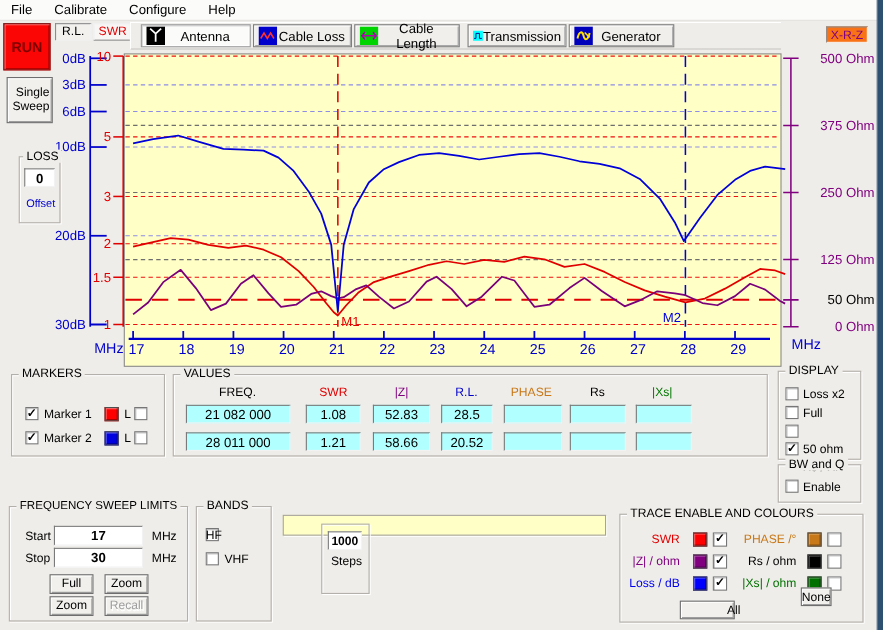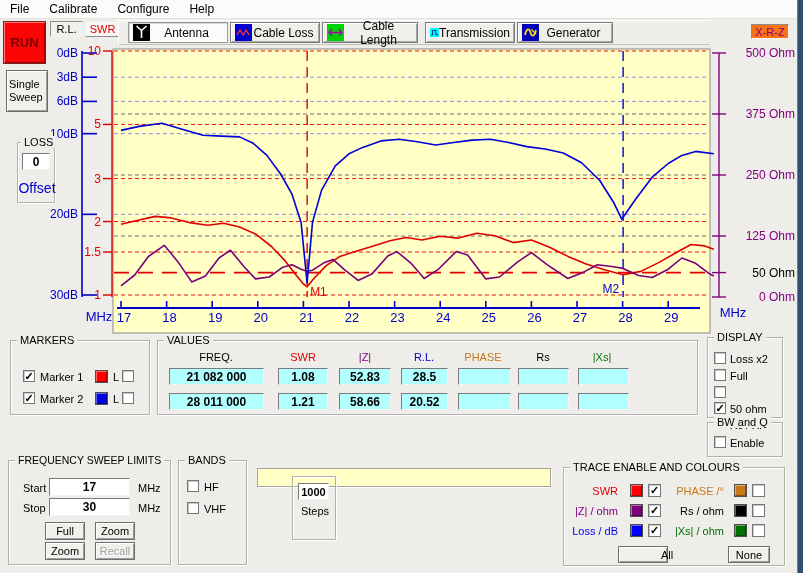--- a/index.html
+++ b/index.html
@@ -12,31 +12,31 @@
   }
   .abs { position:absolute; }
   
   #menubar { left:0; top:0; width:803px; height:19px; background:#FBFBFA; border-bottom:1px solid #E3E1DD; display:flex; align-items:center; }
   .menu-item { padding:0 10px; font-size:12px; line-height:19px; cursor:default; }
   
   .btn {
     background:#F1F0ED; border:1px solid #6E6E6E;
     box-shadow: inset 1px 1px 0 #FFFFFF, inset -1px -1px 0 #9D9D9D;
     display:flex; align-items:center; justify-content:center;
-    font-size:11px; text-align:left; cursor:default;
+    font-size:11px; text-align:right; cursor:default;
   }
   .btn.disabled { color:#9E9E9E; text-shadow:1px 1px 0 #fff; }
   
   .sunken {
     border:1px solid; border-color:#7A7A7A #F2F2F2 #F2F2F2 #7A7A7A;
     background:#fff;
   }
   .vf {
     border:1px solid; border-color:#7A7A7A #F2F2F2 #F2F2F2 #7A7A7A;
-    background:#B2FFFF; font-weight:bold; font-size:12px;
+    background:#B2FFFF; font-weight:normal; font-size:12px;
     display:flex; align-items:center; justify-content:center;
   }
   .inp { background:#fff; font-weight:bold; font-size:12px; display:flex; align-items:center; justify-content:center; }
   
   .group { border:1px solid #B3B0AB; box-shadow: inset 1px 1px 0 #fff, 1px 1px 0 #fff; }
   .gtitle { position:absolute; top:-7px; left:6px; background:#EFEDE9; padding:0 3px; font-size:11px; white-space:nowrap; }
   
   .cb { width:12px; height:12px; background:#fff; border:1px solid #767676;
         box-shadow: inset 1px 1px 0 #C9C9C9; display:flex; align-items:center; justify-content:center; }
   .cb.on::after { content:"✓"; font-size:11px; font-weight:bold; line-height:10px; margin-top:-1px; }
@@ -212,21 +212,21 @@
     </svg>
     <span class="tlabel">Generator</span>
   </div>
 </div>
 
 <div id="xrz-box" class="abs" style="left:751px;top:24px;width:38px;height:15px;">X-R-Z</div>
 
 <div class="abs group" style="left:17px;top:142px;width:38px;height:61px;">
   <span class="gtitle" style="left:3px;">LOSS</span>
   <div class="abs sunken inp" style="left:4px;top:10px;width:28px;height:17px;">0</div>
-  <div class="abs lbl" style="left:0;top:37px;width:38px;text-align:center;color:#0000CC;font-size:14px;">Offset</div>
+  <div class="abs lbl" style="left:0;top:37px;width:38px;text-align:center;color:#0000CC;font-size:10px;">Offset</div>
 </div>
 
 <div class="abs group" style="left:10px;top:340px;width:140px;height:75px;">
   <span class="gtitle">MARKERS</span>
   <div class="abs cb on" style="left:12px;top:29px;"></div>
   <span class="abs lbl" style="left:29px;top:30px;">Marker 1</span>
   <div class="abs swatch" style="left: 84px; top: 29px; background: rgb(255, 0, 0);"></div>
   <span class="abs lbl" style="left:102px;top:30px;">L</span>
   <div class="abs cb" style="left:111px;top:29px;"></div>
   <div class="abs cb on" style="left:12px;top:51px;"></div>
@@ -291,21 +291,21 @@
   <span class="abs lbl" style="left:129px;top:41px;">MHz</span>
   <div class="abs btn" style="left:36px;top:61px;width:40px;height:18px;">Full</div>
   <div class="abs btn" style="left:86px;top:61px;width:40px;height:18px;">Zoom</div>
   <div class="abs btn" style="left:36px;top:81px;width:40px;height:18px;">Zoom</div>
   <div class="abs btn disabled" style="left:86px;top:81px;width:40px;height:18px;">Recall</div>
 </div>
 
 <div class="abs group" style="left:178px;top:460px;width:69px;height:105px;">
   <span class="gtitle">BANDS</span>
   <div class="abs cb" style="left:8px;top:19px;"></div>
-  <span class="abs lbl" style="left:25px;top:20px;text-align:right;">HF</span>
+  <span class="abs lbl" style="left:8px;top:20px;text-align:right;">HF</span>
   <div class="abs cb" style="left:8px;top:41px;"></div>
   <span class="abs lbl" style="left:25px;top:42px;">VHF</span>
 </div>
 
 <div id="status-box" class="abs" style="left:257px;top:468px;width:294px;height:19px;"></div>
 
 <div class="abs group" style="left:256px;top:476px;width:44px;height:64px;margin-left:36px;">
   <div class="abs sunken inp" style="left:5px;top:6px;width:31px;height:17px;font-size:11px;">1000</div>
   <div class="abs lbl" style="left:0;top:28px;width:44px;text-align:center;">Steps</div>
 </div>
@@ -328,16 +328,16 @@
   <div class="abs cb" style="left:188px;top:36px;width:13px;height:13px;"></div>
 
   <span class="abs lbl" style="left: 0px; top: 57px; width: 54px; text-align: right; color: rgb(0, 0, 238);">Loss / dB</span>
   <div class="abs swatch" style="left: 66px; top: 56px; background: rgb(0, 0, 255);"></div>
   <div class="abs cb on" style="left:84px;top:56px;width:13px;height:13px;"></div>
   <span class="abs lbl" style="left: 104px; top: 57px; width: 56px; text-align: right; color: rgb(0, 112, 0);">|Xs| / ohm</span>
   <div class="abs swatch" style="left: 170px; top: 56px; background: rgb(0, 112, 0);"></div>
   <div class="abs cb" style="left:188px;top:56px;width:13px;height:13px;"></div>
 
   <div class="abs btn" style="left:54px;top:78px;width:42px;height:17px;padding-left:48px;">All</div>
-  <div class="abs btn" style="left:164px;top:78px;width:42px;height:17px;">None</div>
+  <div class="abs btn" style="left:164px;top:66px;width:28px;height:17px;">None</div>
 </div>
 
 <div id="right-border" class="abs"></div>
 
 </body></html>

